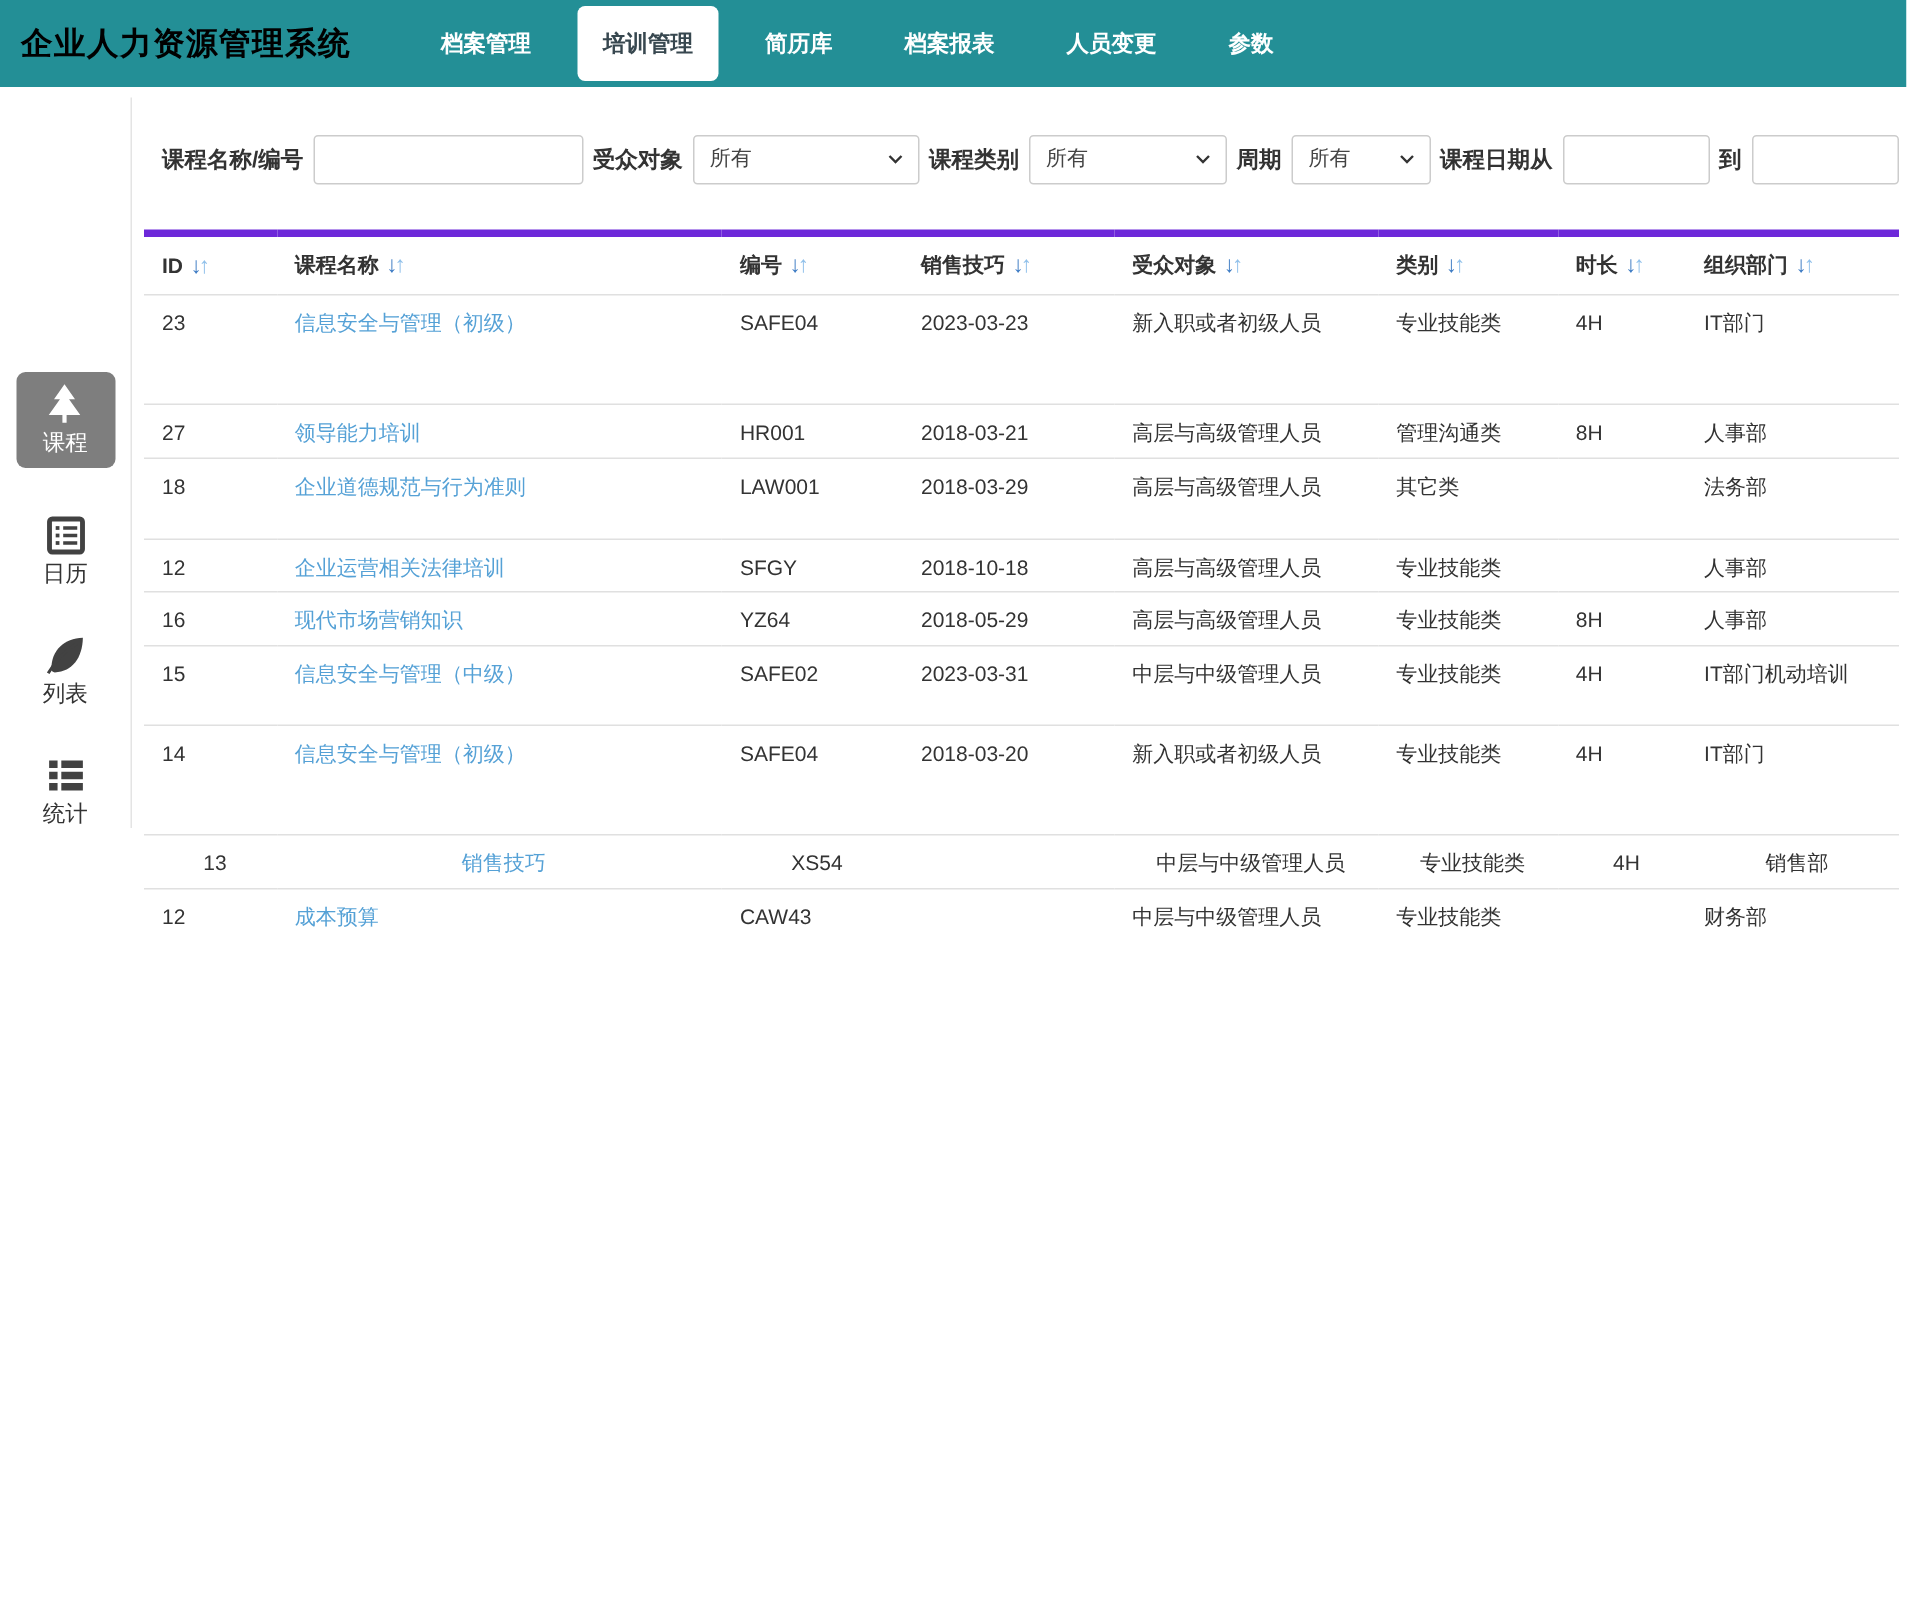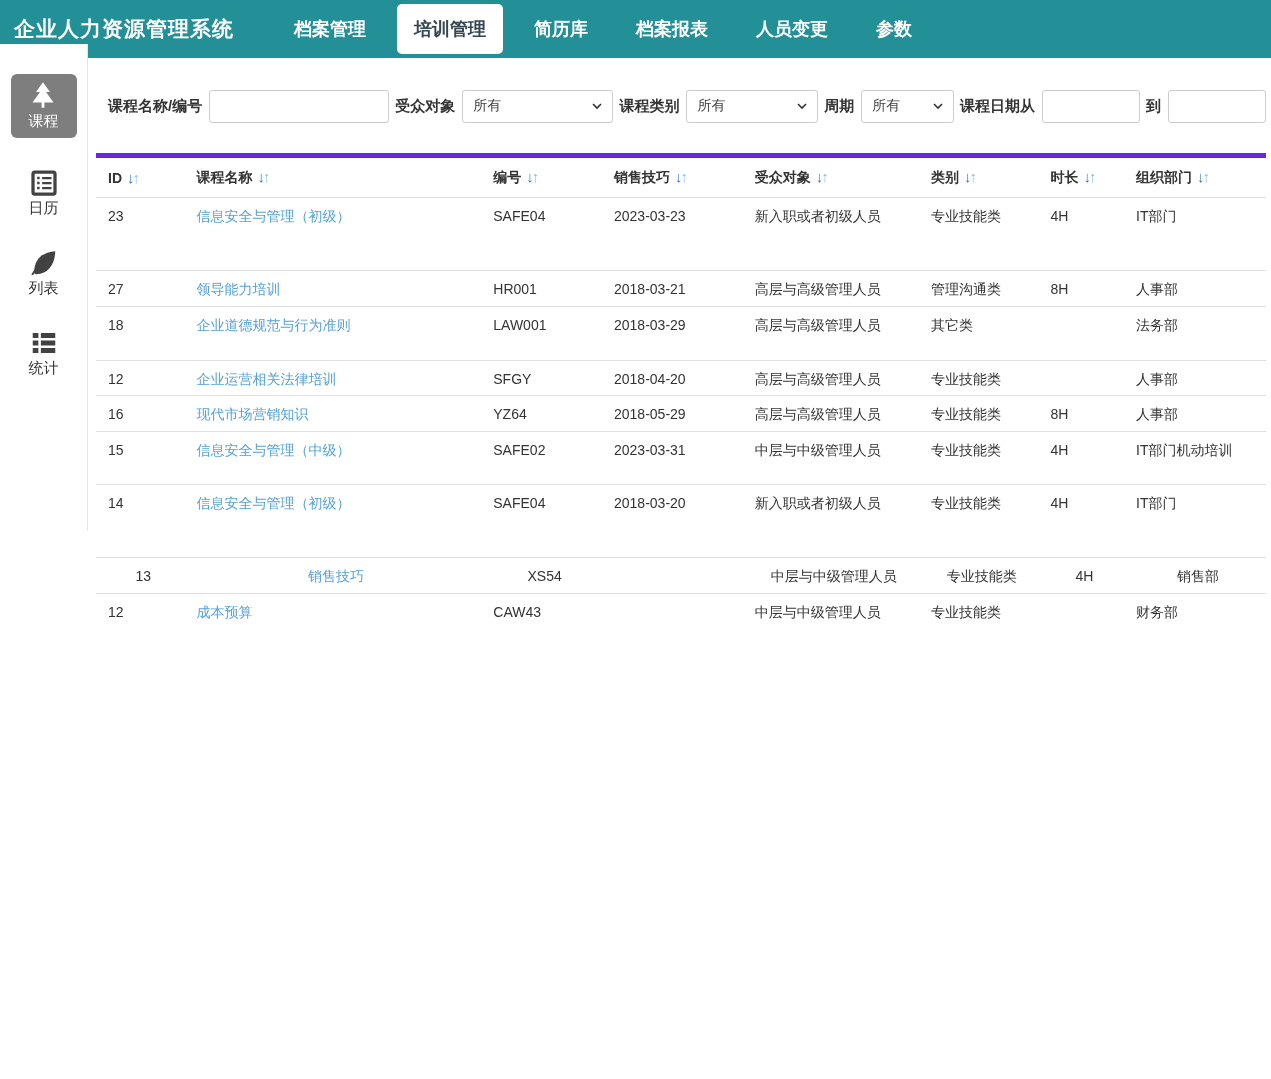--- a/index.html
+++ b/index.html
@@ -14,30 +14,30 @@
     --sidebar-active-bg:#7e7e7e;
     --icon:#424242;
   }
   *{box-sizing:border-box;margin:0;padding:0;}
   html,body{width:1271px;height:1079px;background:#ffffff;
     font-family:"Liberation Sans","DejaVu Sans",sans-serif;color:var(--text);}
   body{position:relative;overflow:hidden;}
 
   
   .topbar{height:58px;background:var(--teal);display:flex;align-items:center;}
-  .app-title{color:#ffffff;font-size:21px;font-weight:bold;padding:0 14px;letter-spacing:1px;white-space:nowrap;}
+  .app-title{color:#000000;font-size:21px;font-weight:bold;padding:0 14px;letter-spacing:1px;white-space:nowrap;}
   .nav-tabs{display:flex;align-items:center;height:100%;margin-left:22px;}
-  .nav-tab{color:#ffffff;font-size:18px;font-weight:bold;padding:0 17px;margin:0 7px;height:50px;
+  .nav-tab{color:#ffffff;font-size:15px;font-weight:bold;padding:0 17px;margin:0 7px;height:50px;
     display:flex;align-items:center;cursor:pointer;white-space:nowrap;text-align:center;}
   .nav-tab.active{background:#ffffff;color:var(--nav-active-text);border-radius:5px;}
 
   
-  .sidebar{position:absolute;left:0;top:44px;width:88px;height:487px;background:#ffffff;
+  .sidebar{position:absolute;left:0;top:65px;width:88px;height:487px;background:#ffffff;
     border-right:1px solid #e4e4e4;display:flex;flex-direction:column;align-items:center;
-    padding-top:30px;gap:30px;}
+    padding-top:30px;gap:30px;justify-content:flex-end;}
   .side-item{display:flex;flex-direction:column;align-items:center;cursor:pointer;color:var(--text);}
   .side-item .icon{width:30px;height:30px;display:block;}
   .side-item .icon svg{width:30px;height:30px;display:block;}
   .side-item .lbl{font-size:15px;margin-top:1px;}
   .side-item.active{background:var(--sidebar-active-bg);border-radius:6px;width:66px;height:64px;
     justify-content:center;color:#ffffff;}
   .side-item.active .icon svg{width:28px;height:28px;}
 
   
   .main{margin-left:89px;padding:0 5px 0 7px;}
@@ -212,21 +212,21 @@
           <td>2018-03-29</td>
           <td>高层与高级管理人员</td>
           <td>其它类</td>
           <td></td>
           <td>法务部</td>
         </tr>
         <tr style="height: 35px;">
           <td>12</td>
           <td><span class="course-link">企业运营相关法律培训</span></td>
           <td>SFGY</td>
-          <td>2018-04-20</td>
+          <td>2018-10-18</td>
           <td>高层与高级管理人员</td>
           <td>专业技能类</td>
           <td></td>
           <td>人事部</td>
         </tr>
         <tr style="height: 36px;">
           <td>16</td>
           <td><span class="course-link">现代市场营销知识</span></td>
           <td>YZ64</td>
           <td>2018-05-29</td>

